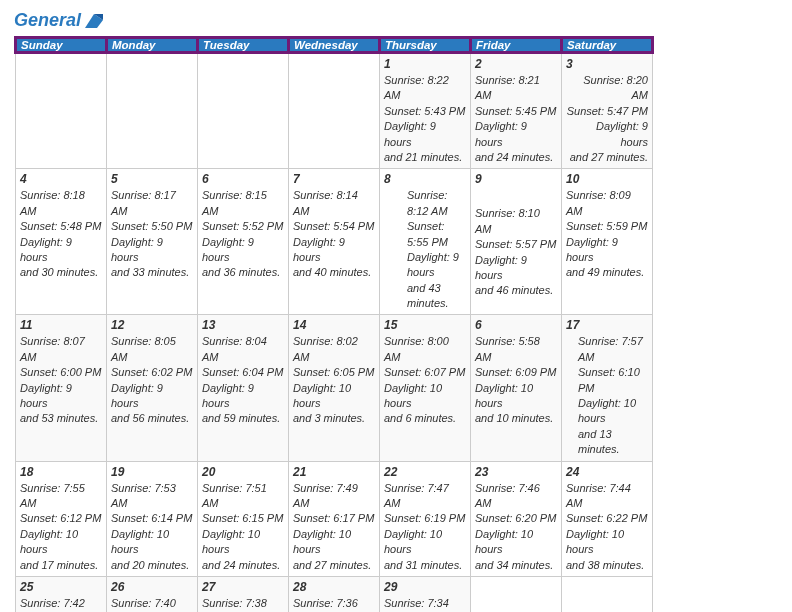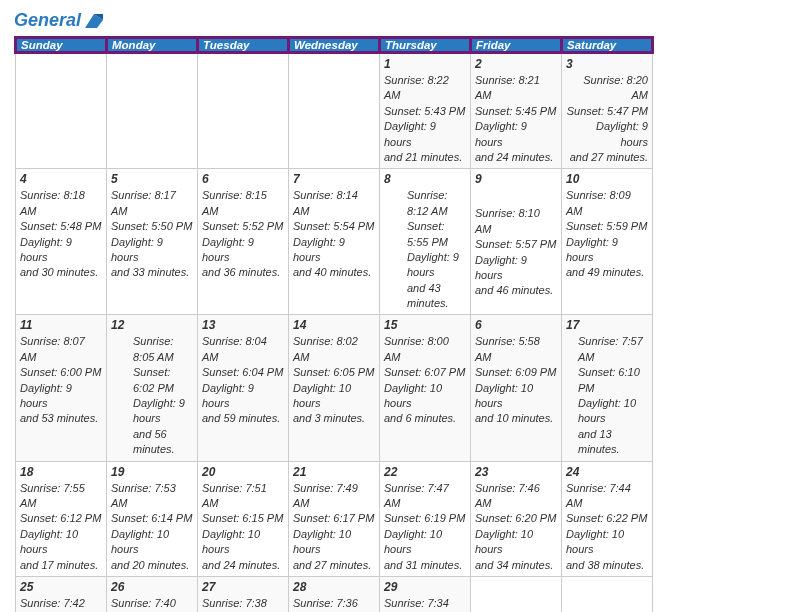--- a/index.html
+++ b/index.html
@@ -212,21 +212,21 @@
         <tr>
           <td>
             <div class="day-number">11</div>
             <div class="day-info" style="white-space: pre-line;">Sunrise: 8:07 AM
 Sunset: 6:00 PM
 Daylight: 9 hours
 and 53 minutes.</div>
           </td>
           <td>
             <div class="day-number">12</div>
-            <div class="day-info" style="white-space: pre-line; margin-left: 22px;">Sunrise: 8:05 AM
+            <div class="day-info" style="white-space: pre-line;">Sunrise: 8:05 AM
 Sunset: 6:02 PM
 Daylight: 9 hours
 and 56 minutes.</div>
           </td>
           <td>
             <div class="day-number">13</div>
             <div class="day-info" style="white-space: pre-line;">Sunrise: 8:04 AM
 Sunset: 6:04 PM
 Daylight: 9 hours
 and 59 minutes.</div>

